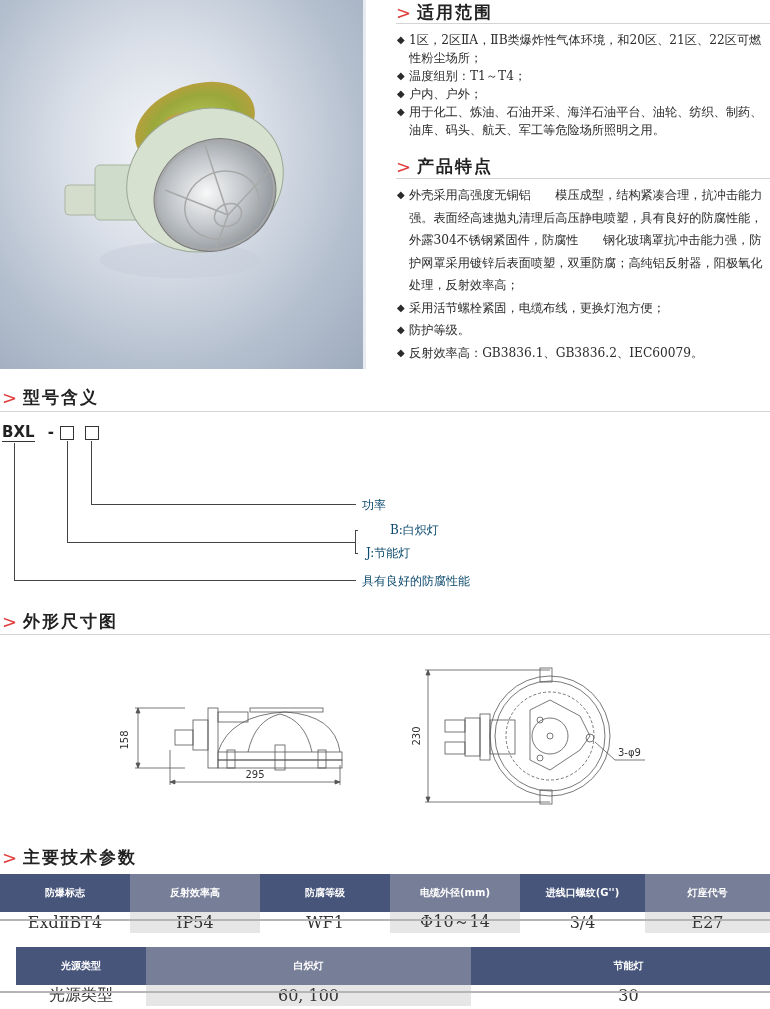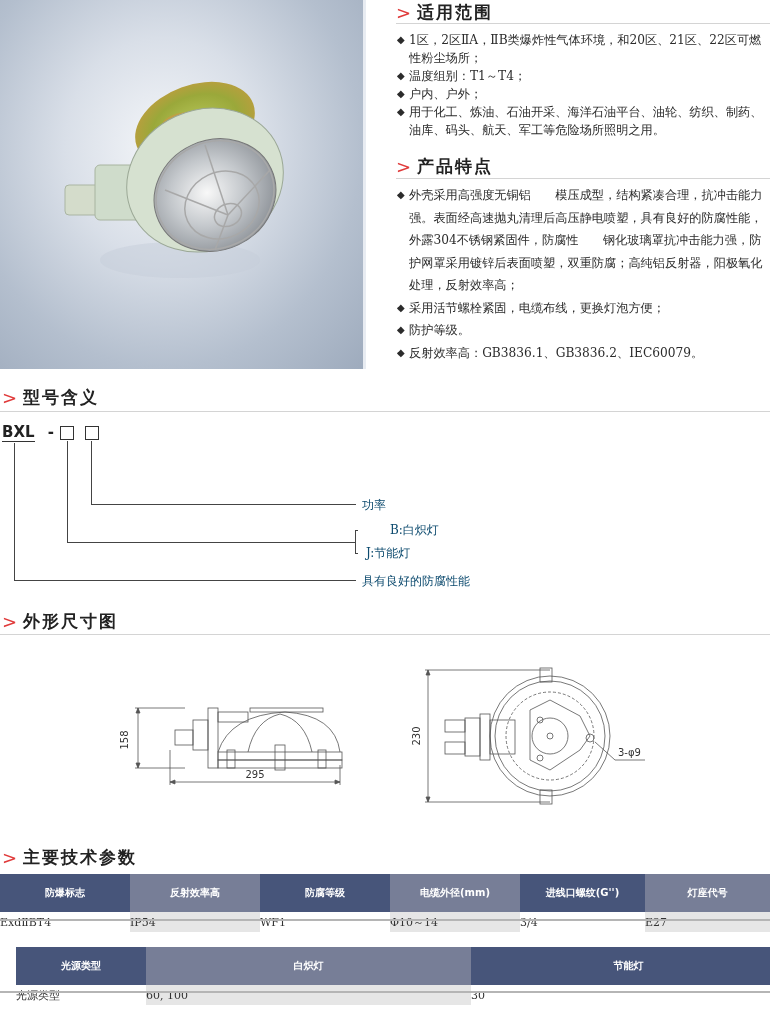--- a/index.html
+++ b/index.html
@@ -26,21 +26,21 @@
   .bullets .txt { flex: 1; }
 
   .model-code { position: absolute; left: 2px; top: 423px; font-family: "DejaVu Sans", sans-serif; font-weight: bold; font-size: 15px; color: #222; }
   .model-code .u { border-bottom: 1.5px solid #333; margin-top: 48px; }
   .box { position: absolute; width: 14px; height: 14px; border: 1.3px solid #333; }
   .ln { position: absolute; background: #444; }
   .lbl { position: absolute; font-size: 12px; color: #0c4a6e; font-family: "DejaVu Serif", serif; }
 
   table.spec { position: absolute; border-collapse: collapse; font-family: "DejaVu Serif", "Liberation Serif", serif; table-layout: fixed; }
   table.spec th { color: #fff; font-family: "DejaVu Sans", sans-serif; font-weight: bold; font-size: 10px; height: 38px; }
-  table.spec td { font-size: 11px; color: #333; height: 20px; }
+  table.spec td { font-size: 16px; color: #333; text-align: center; height: 20px; }
   th.dk { background: #47557a; }
   th.lt { background: #777e97; }
   td.w { background: #ffffff; }
   td.g { background: #e6e6e6; }
   .tbl-bottom { position: absolute; height: 2px; background: #b5b5b5; }
 
   .drawing { position: absolute; }
 </style>
 </head>
 <body>

